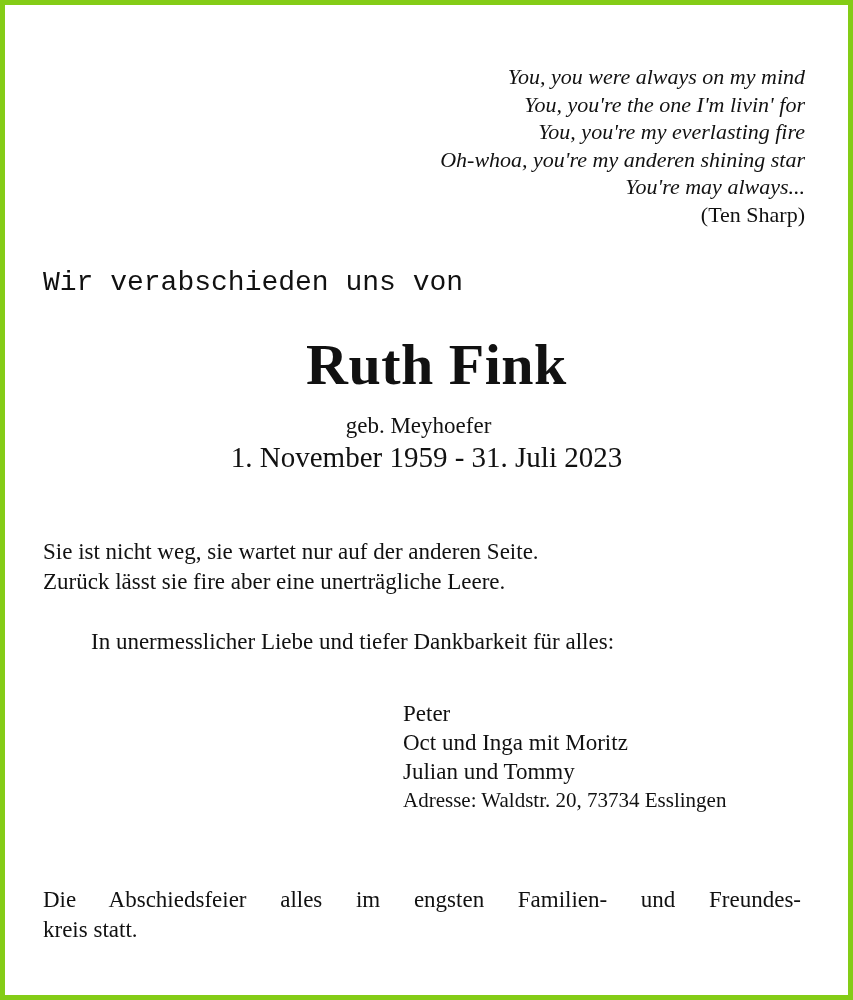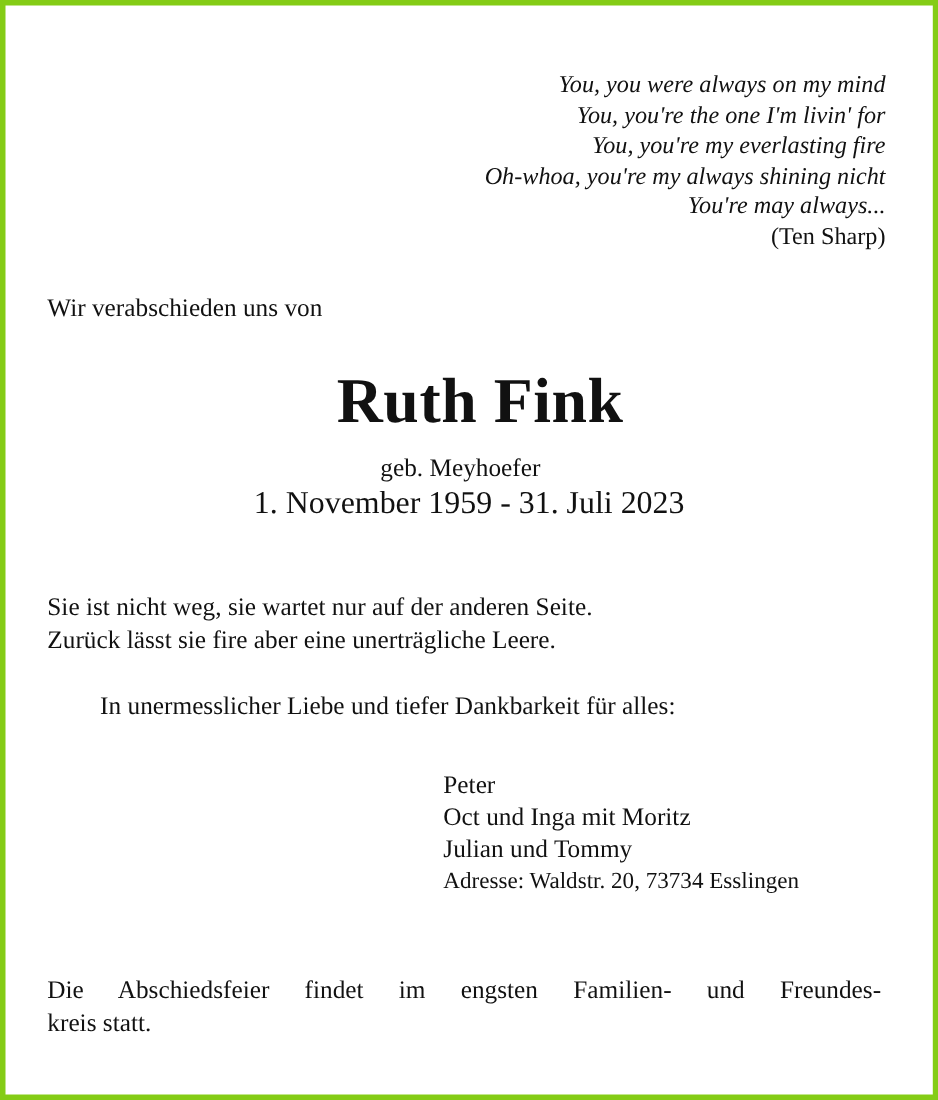--- a/index.html
+++ b/index.html
@@ -9,21 +9,21 @@
     box-sizing: border-box; border: 5px solid #84cc16; background: #ffffff;
     font-family: "DejaVu Serif", "Liberation Serif", serif; color: #111111;
   }
   .abs { position: absolute; white-space: nowrap; }
   .lyrics {
     position: absolute; right: 43px; top: 58px; text-align: right;
     font-family: "Liberation Serif", serif; font-style: italic;
     font-size: 22px; line-height: 27.5px; color: #111;
   }
   .lyrics .attr { font-style: normal; }
-  .intro { left: 38px; top: 262px; font-family: Liberation Serif, serif; font-size: 23px; }
+  .intro { left: 38px; top: 262px; font-family: Liberation Mono, monospace; font-size: 28px; }
   .name {
     left: 0; right: 0; top: 326px; text-align: center;
     font-family: "Liberation Serif", serif; font-weight: bold; font-size: 58px; letter-spacing: 0.5px; padding-left: 20px;
   }
   .maiden { left: 0; right: 16px; top: 408px; text-align: center; font-family: "Liberation Serif", serif; font-size: 23px; }
   .dates { left: 0; right: 0; top: 436px; text-align: center; font-family: "Liberation Serif", serif; font-size: 29px; }
   .para { font-family: "Liberation Serif", serif; font-size: 23px; line-height: 30px; }
   .para1 { left: 38px; top: 532px; }
   .para2 { left: 38px; top: 622px; margin-left: 48px; }
   .family { left: 398px; top: 694px; font-family: "Liberation Serif", serif; font-size: 23px; line-height: 29px; }
@@ -39,21 +39,21 @@
 </style>
 </head>
 <body>
 
 <div class="frame">
 
   <div class="lyrics">
     <span class="line">You, you were always on my mind</span>
     <span class="line">You, you're the one I'm livin' for</span>
     <span class="line">You, you're my everlasting fire</span>
-    <span class="line">Oh-whoa, you're my always shining nicht</span>
+    <span class="line">Oh-whoa, you're my anderen shining star</span>
     <span class="line">You're may always...</span>
     <span class="line attr">(Ten Sharp)</span>
   </div>
 
   <div class="abs intro">Wir verabschieden uns von</div>
 
   <div class="abs name">Ruth Fink</div>
   <div class="abs maiden">geb. Meyhoefer</div>
   <div class="abs dates">1. November 1959 - 31. Juli 2023</div>
 
@@ -65,17 +65,17 @@
   <div class="abs para para2">In unermesslicher Liebe und tiefer Dankbarkeit für alles:</div>
 
   <div class="abs family">
     <span class="line">Peter</span>
     <span class="line">Oct und Inga mit Moritz</span>
     <span class="line">Julian und Tommy</span>
     <span class="line addr">Adresse: Waldstr. 20, 73734 Esslingen</span>
   </div>
 
   <div class="closing">
-    <span class="l1">Die Abschiedsfeier findet im engsten Familien- und Freundes-</span>
+    <span class="l1">Die Abschiedsfeier alles im engsten Familien- und Freundes-</span>
     <span class="l2">kreis statt.</span>
   </div>
 
 </div>
 
 </body></html>

